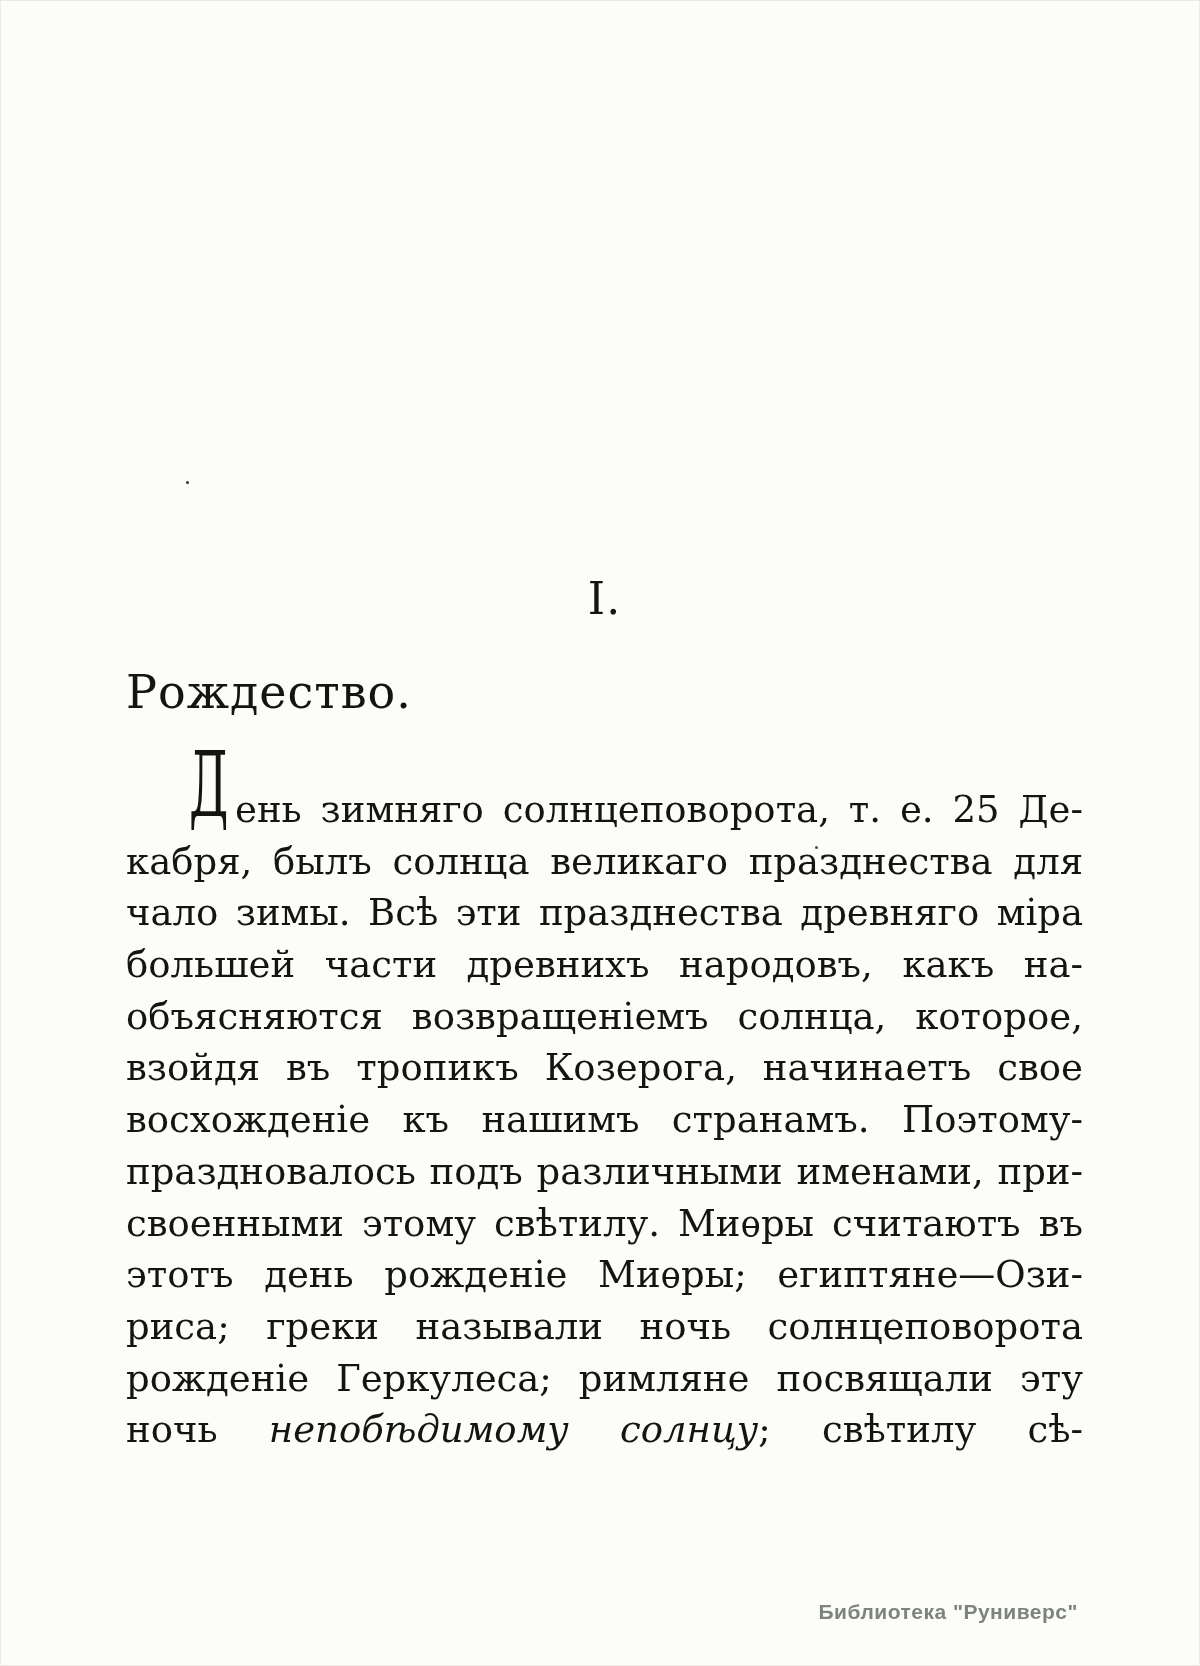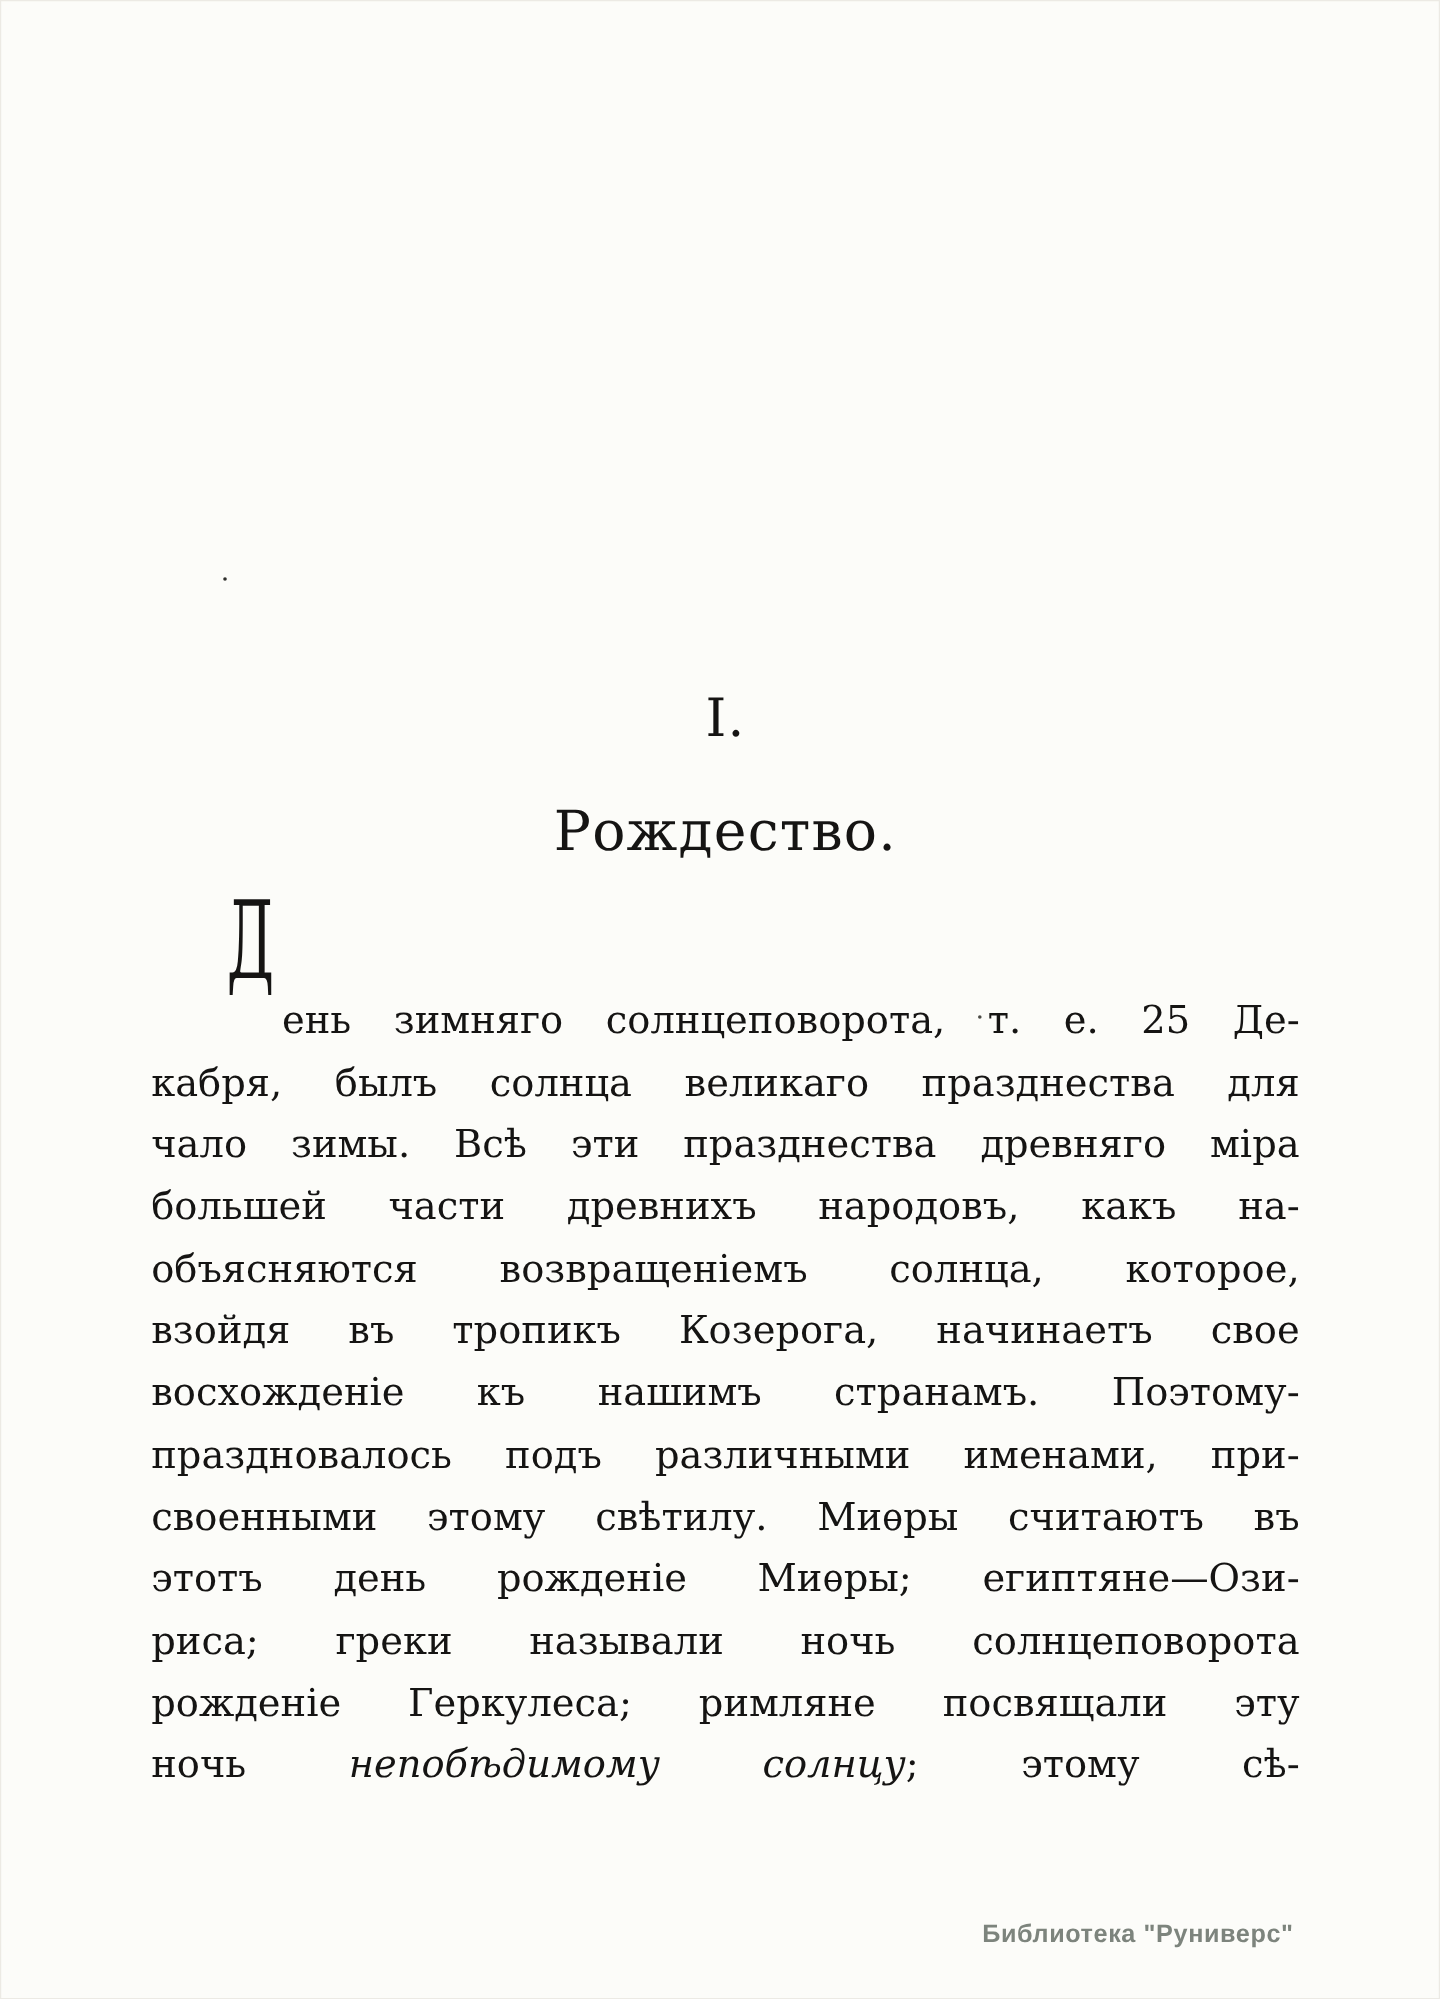--- a/index.html
+++ b/index.html
@@ -21,41 +21,40 @@
     text-align: center;
     font-size: 44px;
     line-height: 44px;
     letter-spacing: 1px;
   }
   .chapter-title {
     position: absolute;
     top: 669px;
     left: 126px;
     width: 957px;
-    text-align: center;
+    text-align: left;
     font-size: 46px;
     line-height: 46px;
     letter-spacing: 1px;
   }
   .drop-cap {
     position: absolute;
     left: 189px;
     top: 740px;
     font-size: 90px;
     line-height: 90px;
     transform: scaleX(0.54);
     transform-origin: 0 0;
   }
   .text-block {
     position: absolute;
     left: 126px;
     top: 784px;
     width: 957px;
-    font-size: 32px;
-    margin-top: 41px;
+    font-size: 37px;
   }
   .line {
     height: 51.7px;
     line-height: 51.7px;
     text-align: justify;
     text-align-last: justify;
     overflow: visible;
   }
   .line.first { padding-left: 109px; }
   .it { font-style: italic; }
@@ -99,17 +98,17 @@
       <div class="line"><span>чало зимы. Всѣ эти празднества древняго міра</span></div>
       <div class="line"><span>большей части древнихъ народовъ, какъ на-</span></div>
       <div class="line"><span>объясняются возвращеніемъ солнца, которое,</span></div>
       <div class="line"><span>взойдя въ тропикъ Козерога, начинаетъ свое</span></div>
       <div class="line"><span>восхожденіе къ нашимъ странамъ. Поэтому-</span></div>
       <div class="line"><span>праздновалось подъ различными именами, при-</span></div>
       <div class="line"><span>своенными этому свѣтилу. Миѳры считаютъ </span><span class="hv">въ</span></div>
       <div class="line"><span>этотъ день рожденіе Миѳры; египтяне—Ози-</span></div>
       <div class="line"><span>риса; греки называли ночь солнцеповорота</span></div>
       <div class="line"><span>рожденіе Геркулеса; римляне посвящали эту</span></div>
-      <div class="line"><span>ночь </span><span class="it">непобѣдимому солнцу</span><span>; этому сѣ-</span></div>
+      <div class="line"><span>ночь </span><span class="it">непобѣдимому солнцу</span><span>; свѣтилу сѣ-</span></div>
     </div>
 
   <div class="watermark" id="watermark" style="color: rgb(125, 132, 125);">Библиотека "Руниверс"</div>
 </div>
 
 </body></html>

